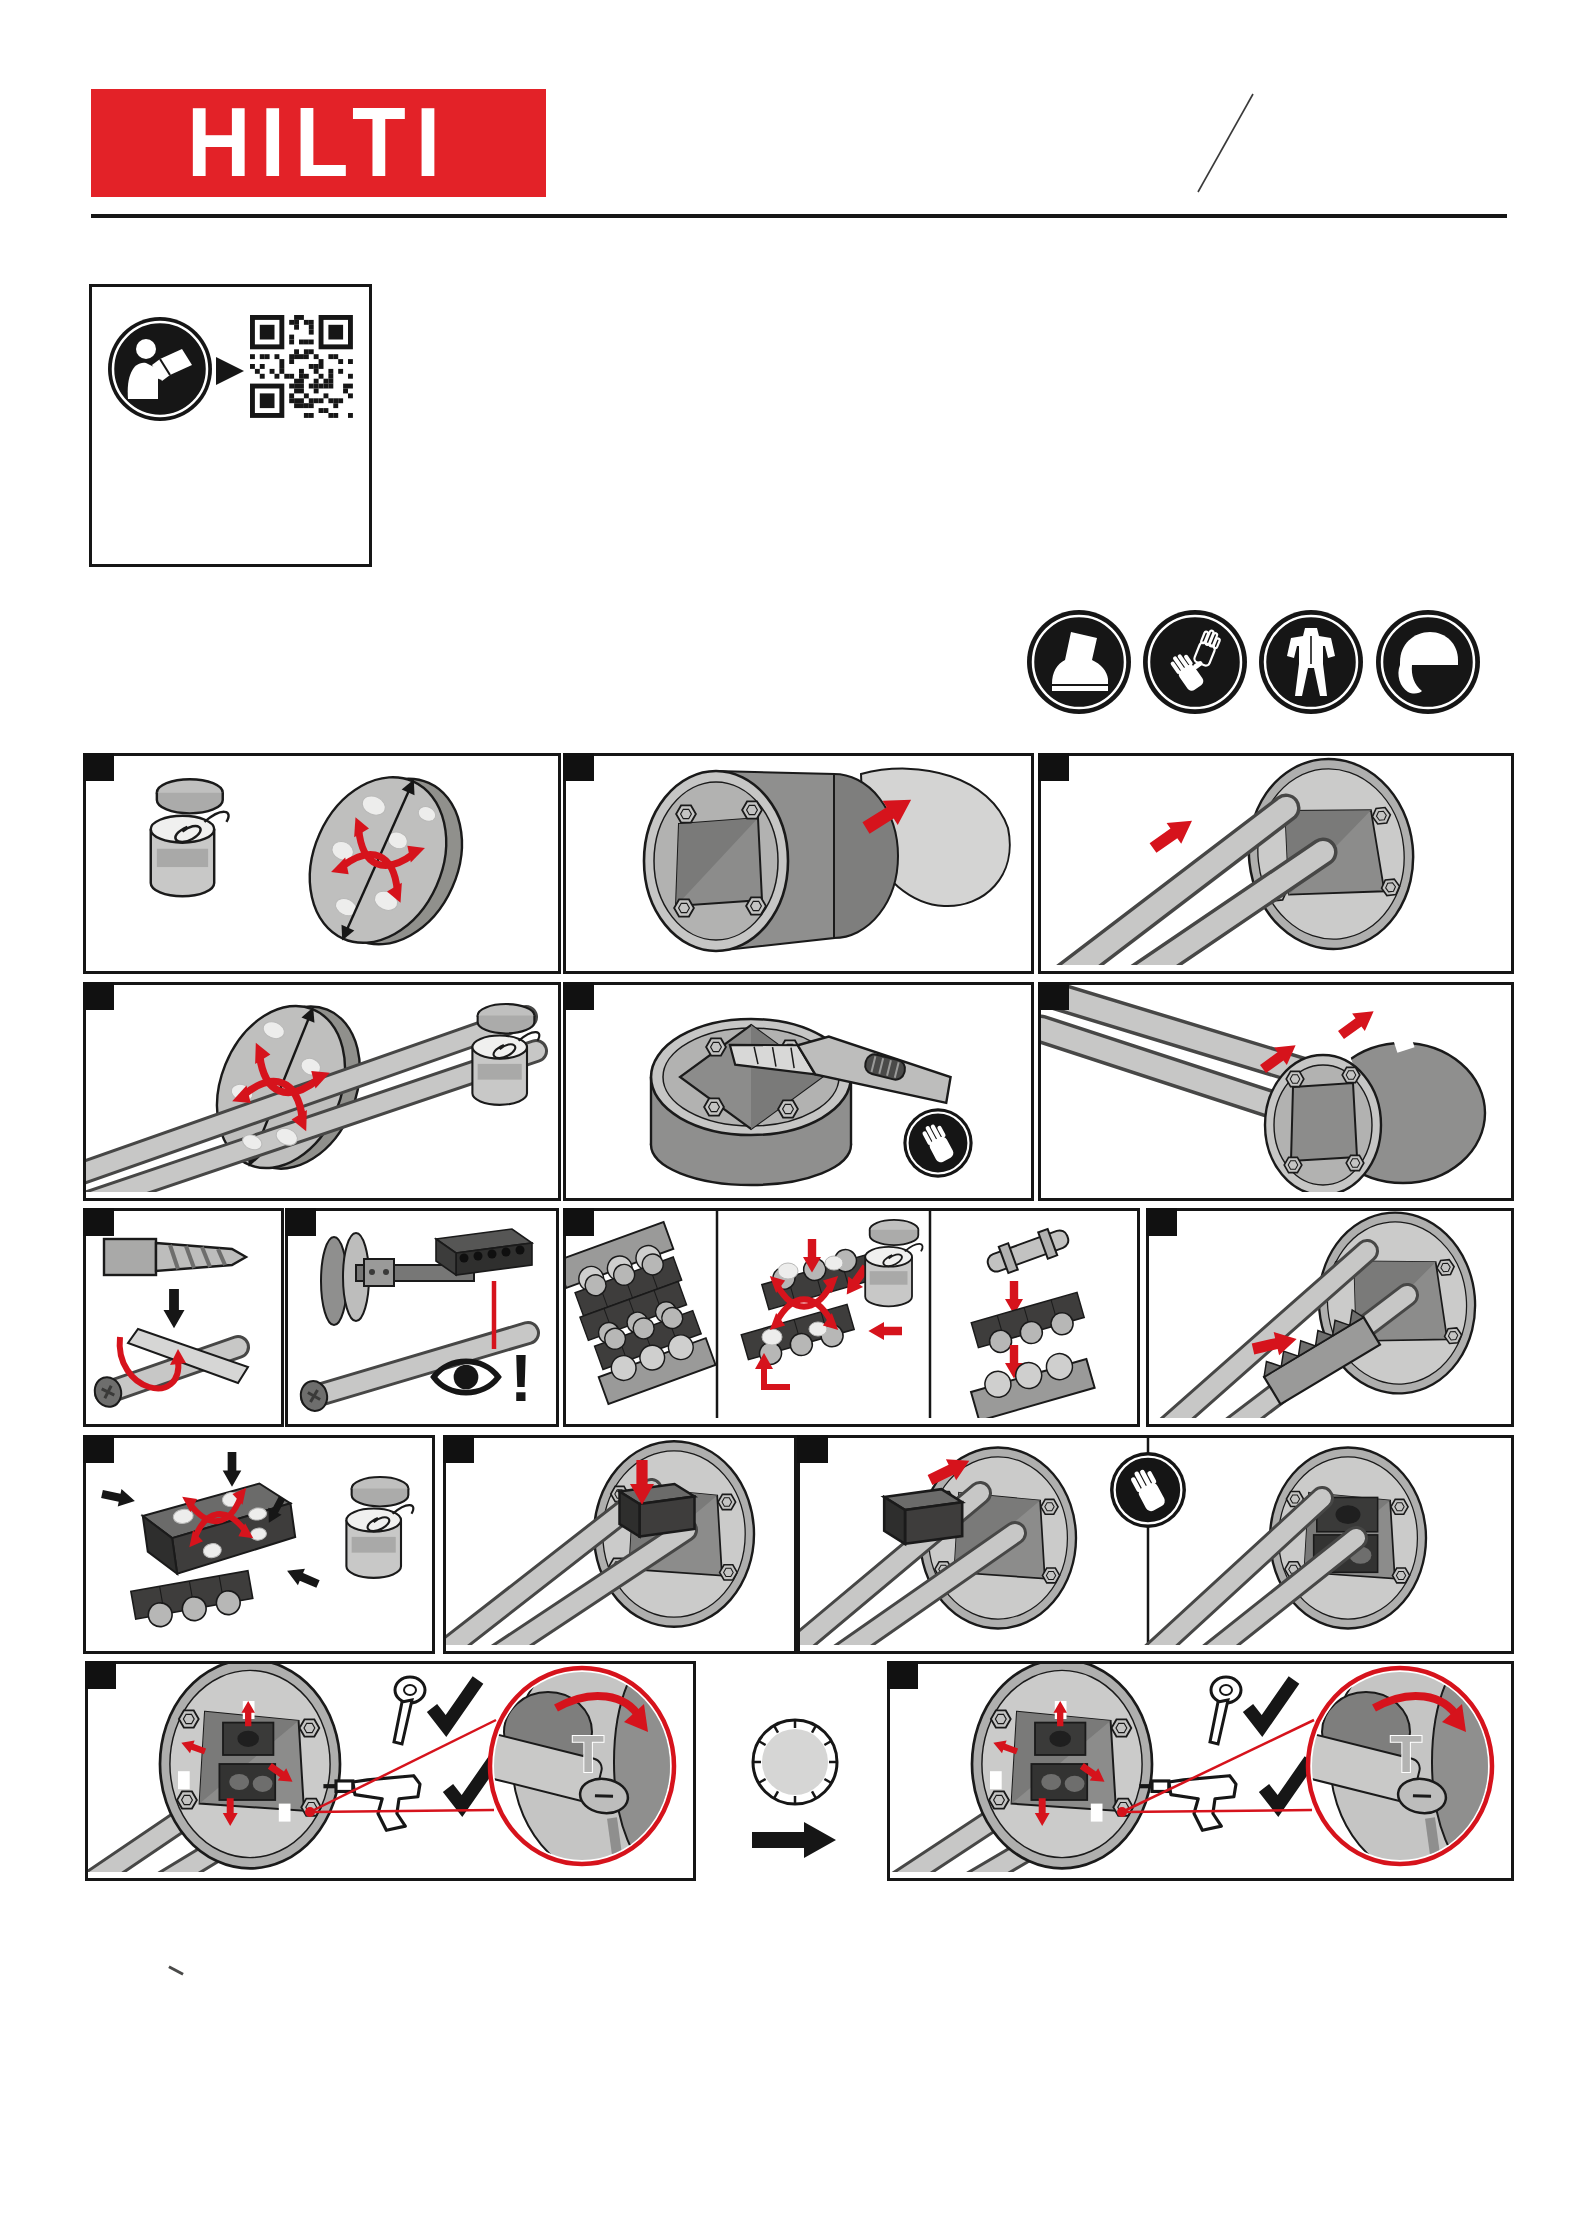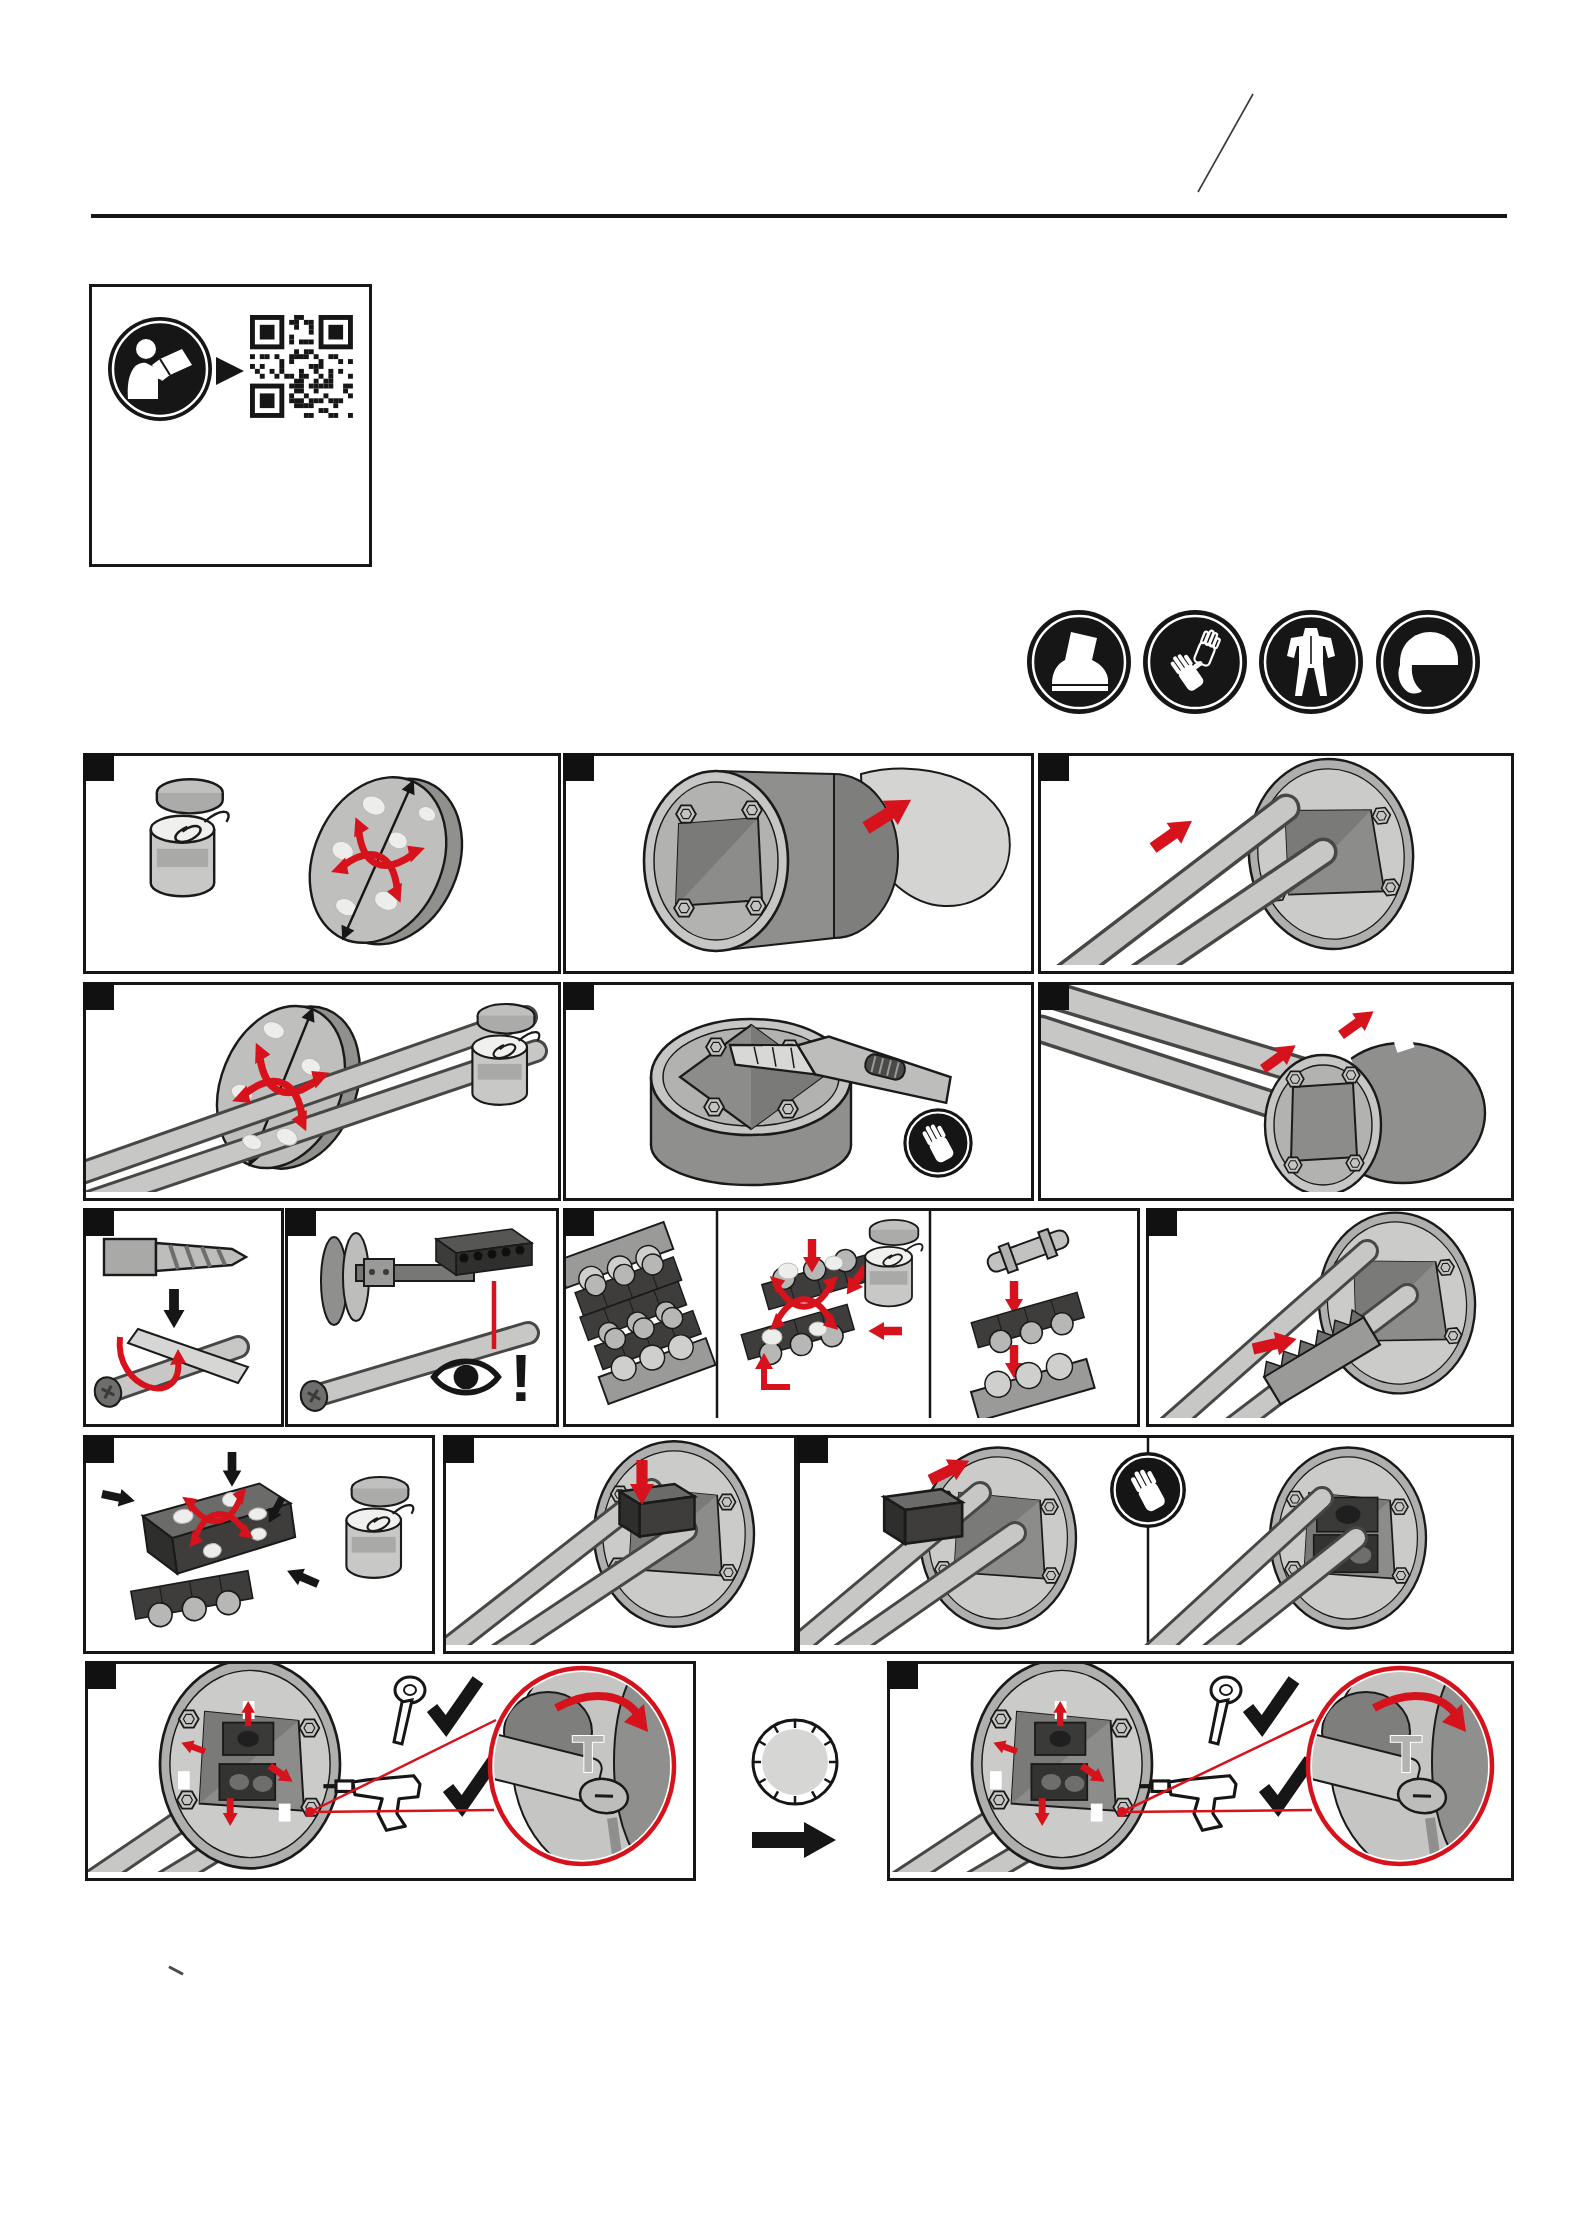--- a/index.html
+++ b/index.html
@@ -164,20 +164,23 @@
       <g id="ppe-helmet">
         <circle r="52" fill="#161616"></circle>
           <circle r="46" fill="none" stroke="#fff" stroke-width="2.5"></circle>
         <path d="M-28,0 C-28,-18 -14,-30 2,-30 C18,-30 30,-18 30,-2 L30,3 L-28,3 Z" fill="#fff"></path>
         <path d="M-28,3 C-32,13 -28,25 -20,30 C-14,33 -8,31 -6,29 C-14,23 -17,13 -16,3 Z" fill="#fff"></path>
         <circle cx="-11" cy="-9" r="3.4" fill="#fff"></circle>
       </g>
     </defs>
   </svg>
 
+  <div class="logo">
+    <span>HILTI</span>
+  </div>
   <svg class="slash" width="72" height="112" viewBox="0 0 72 112">
     <line x1="63" y1="6" x2="8" y2="104" stroke="#3a3a3a" stroke-width="1.6"></line>
   </svg>
   <div class="rule"></div>
 
   <div class="qrbox">
     <svg width="277" height="277" viewBox="0 0 277 277">
       <g>
         <use href="#readbook" transform="translate(68,82)"></use>
       </g>

